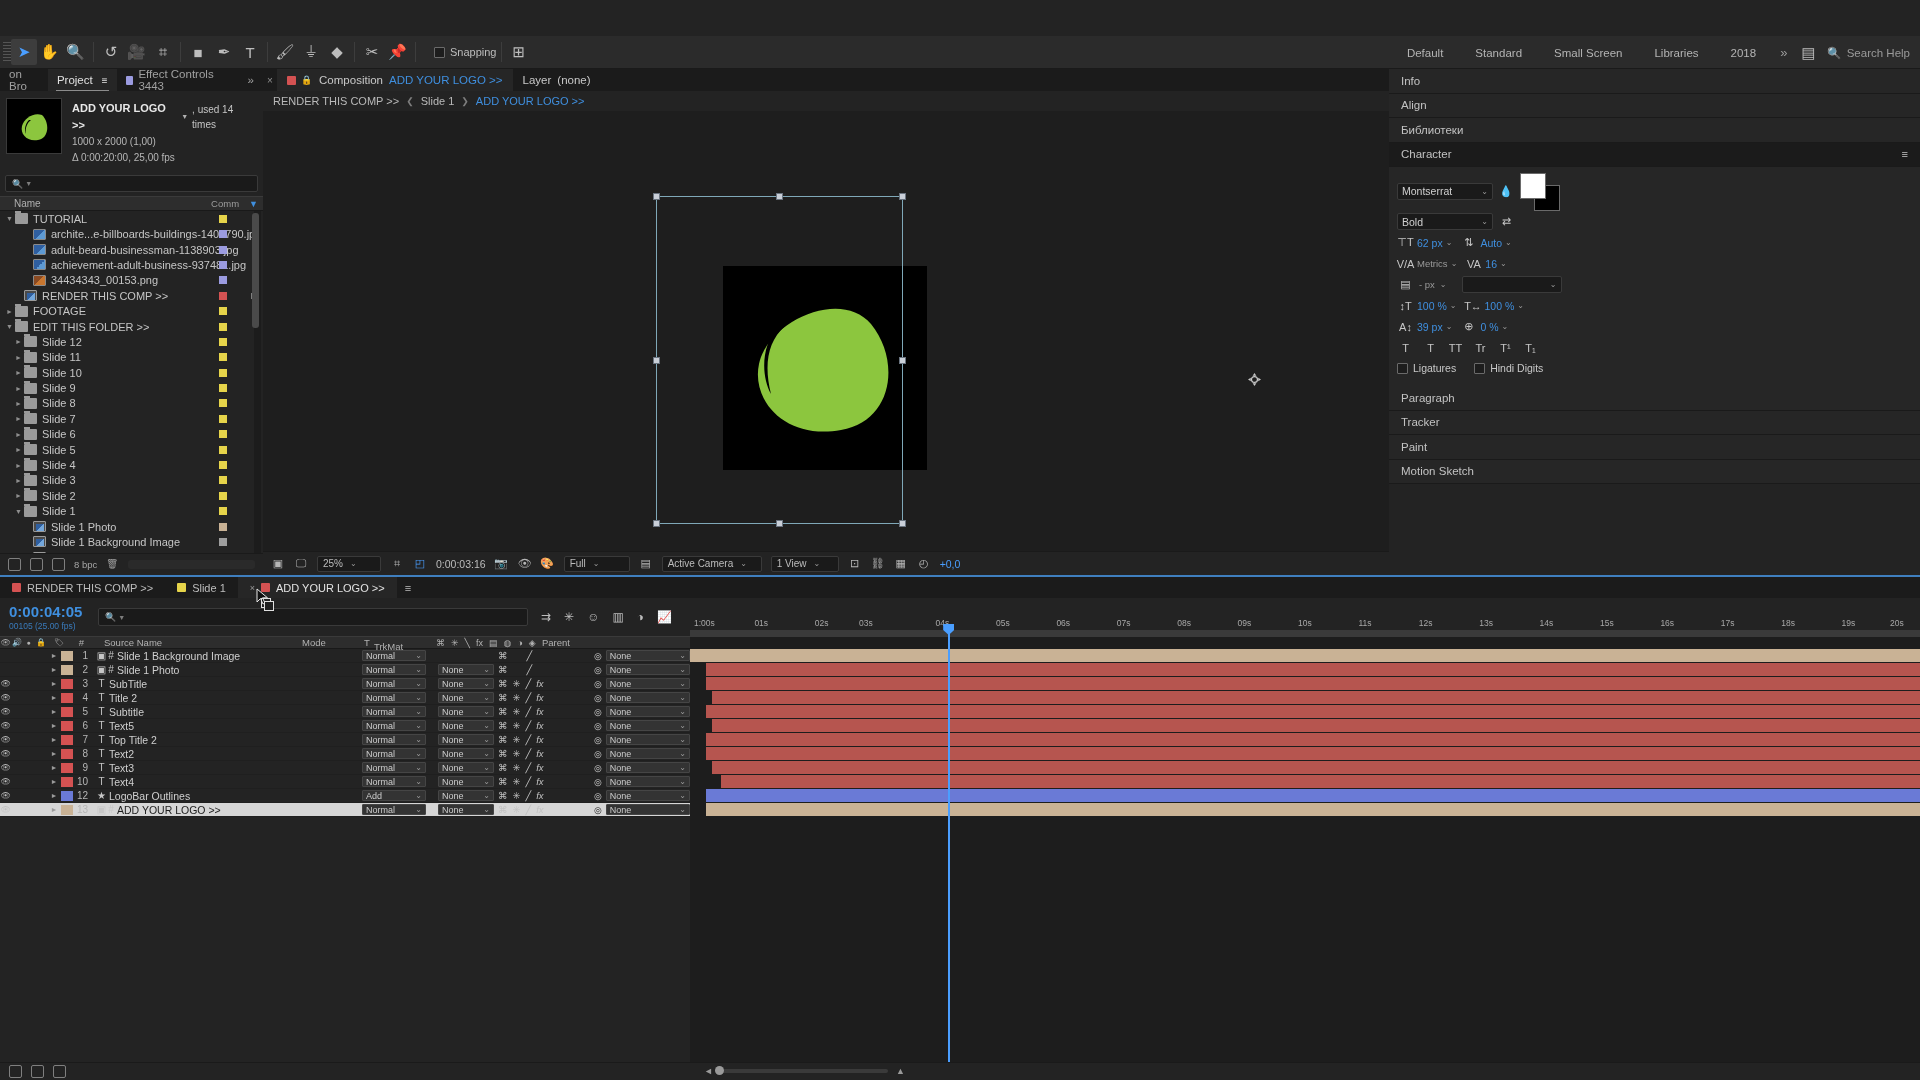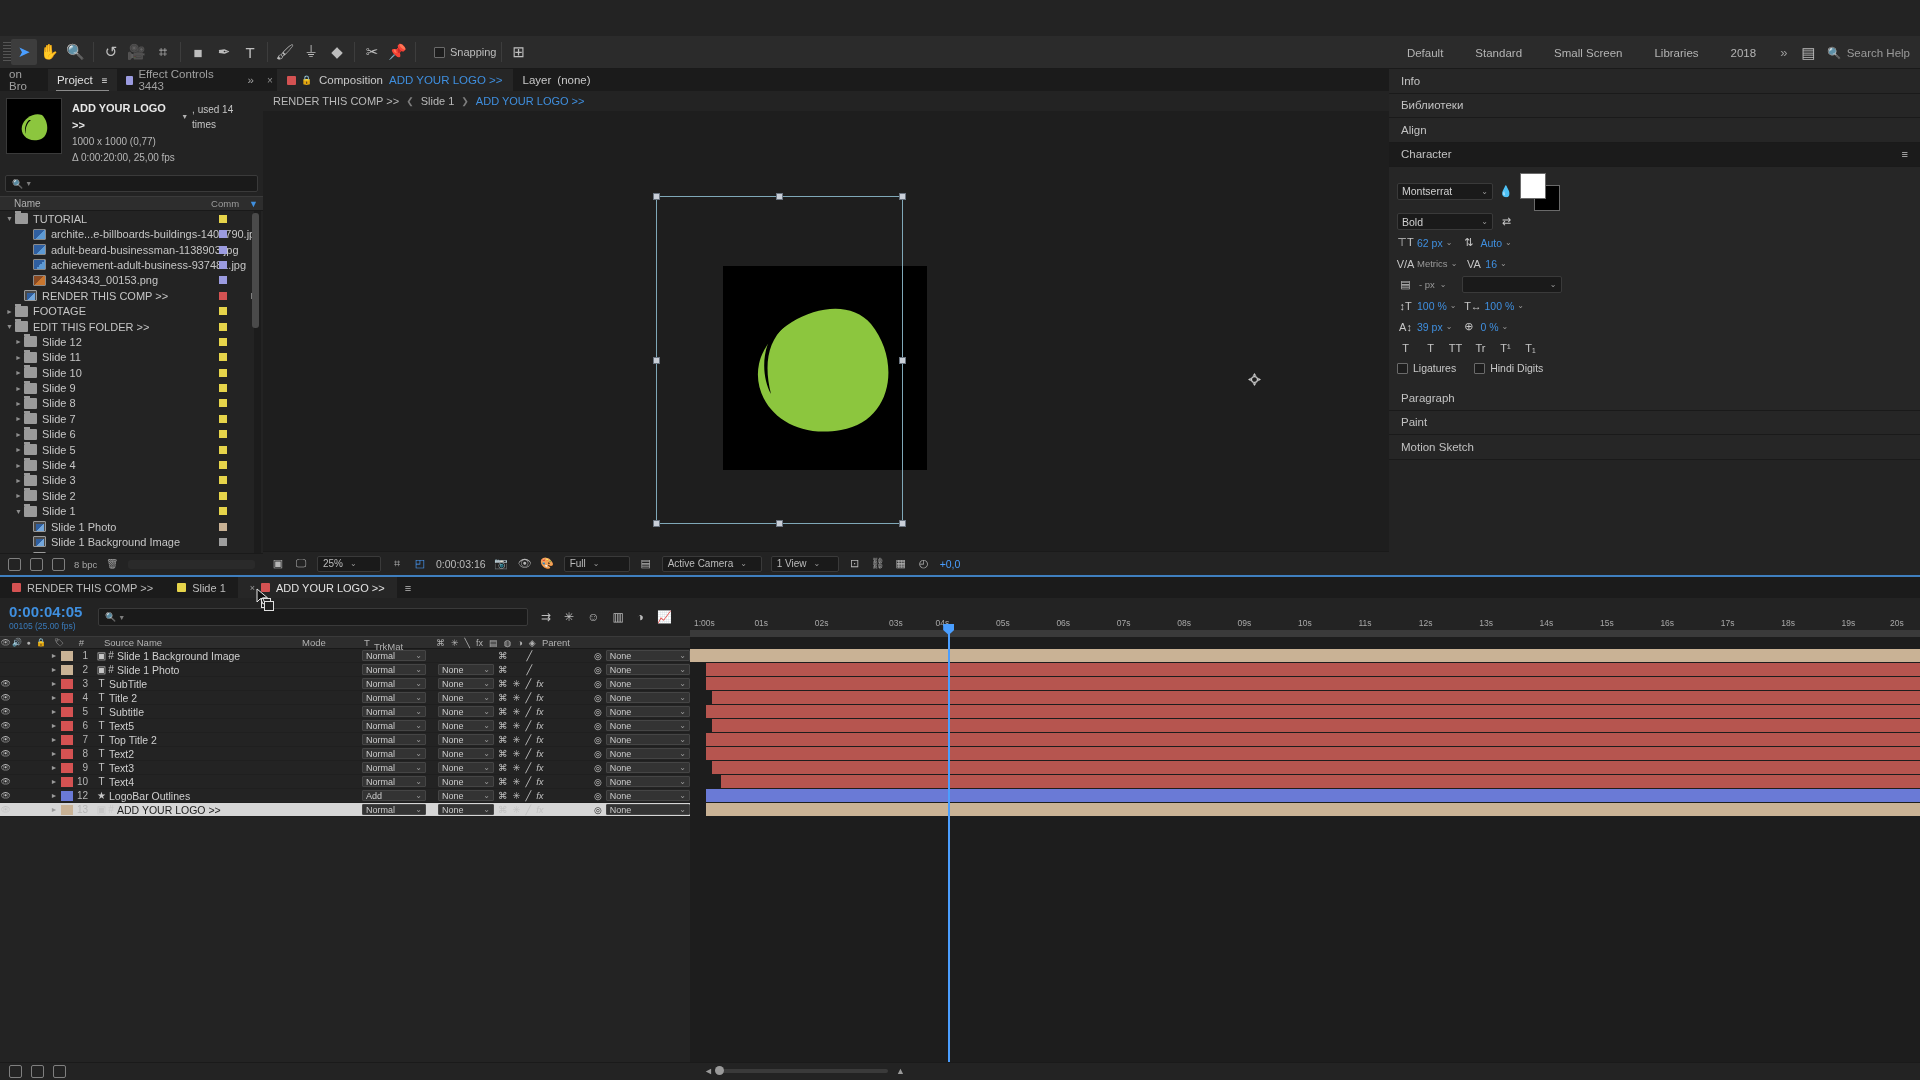--- a/index.html
+++ b/index.html
@@ -245,21 +245,21 @@
           <path d="M30 11 C38 19 37 34 26 36 C15 38 8 30 10 22 C12 14 22 8 30 11 Z" fill="#8cc63e"></path>
           <path d="M17 16 C13 20 12 26 14 30 C13 24 15 19 19 16 Z" fill="#000"></path>
         </svg>
       </div>
       <div class="prj-meta">
         <div style="display:flex;align-items:center;gap:4px;">
           <span class="prj-title">ADD YOUR LOGO &gt;&gt;</span>
           <span style="font-size:7px;color:#b0b0b0;">▼</span>
           <span style="font-size:10px;">, used 14 times</span>
         </div>
-        <div class="prj-dim">1000 x 1000 (0,77)</div>
+        <div class="prj-dim">1000 x 2000 (1,00)</div>
         <div class="prj-dur">Δ 0:00:20:00, 25,00 fps</div>
       </div>
     </div>
 
     <div class="prj-search">
       <span style="font-size:9px;">🔍</span>
       <span style="font-size:7px;margin-left:2px;">▼</span>
     </div>
 
     <div class="prj-colhdr">
@@ -524,22 +524,22 @@
       <span class="micon">⛓</span>
       <span class="micon">▦</span>
       <span class="micon">◴</span>
       <span style="color:#4a9eff;">+0,0</span>
     </div>
   </div>
 
   <div class="panel" id="rightCol">
     <div id="rTop">
         <div class="rtab">Info</div>
+        <div class="rtab">Align</div>
         <div class="rtab">Библиотеки</div>
-        <div class="rtab">Align</div>
       </div>
     <div class="rtab hdr" style="justify-content:space-between;">
       <span>Character</span>
       <span style="font-size:11px;">≡</span>
     </div>
     <div class="char-body">
       <div class="row">
         <span class="sel2" style="width:96px;">
           <span>Montserrat</span>
           <span class="cv">⌄</span>
@@ -628,20 +628,21 @@
           <span>Ligatures</span>
         </span>
         <span style="display:flex;align-items:center;gap:5px;font-size:10.5px;">
           <span class="chk"></span>
           <span>Hindi Digits</span>
         </span>
       </div>
     </div>
     <div id="rBottom">
         <div class="rtab">Paragraph</div>
+        <div class="rtab">Tracker</div>
         <div class="rtab">Paint</div>
         <div class="rtab">Motion Sketch</div>
       </div>
   </div>
 
   <div id="timeline">
     <div class="tl-tabs">
       <div id="tlTabs" style="display:flex;align-items:center;">
           <div class="tl-tab">
             <span class="sqr" style="background: rgb(212, 82, 82);"></span>
@@ -1148,21 +1149,21 @@
 
     <div class="tl-graph">
       <div class="ruler">
         <div id="rulerTicks">
             <div class="rtick" style="left: 4px;">1:00s</div>
             <div class="rline" style="left: 4px;"></div>
             <div class="rtick" style="left: 64.4px;">01s</div>
             <div class="rline" style="left: 64.4px;"></div>
             <div class="rtick" style="left: 124.8px;">02s</div>
             <div class="rline" style="left: 124.8px;"></div>
-            <div class="rtick" style="left: 199px;">03s</div>
+            <div class="rtick" style="left: 169px;">03s</div>
             <div class="rline" style="left: 185.2px;"></div>
             <div class="rtick" style="left: 245.6px;">04s</div>
             <div class="rline" style="left: 245.6px;"></div>
             <div class="rtick" style="left: 306px;">05s</div>
             <div class="rline" style="left: 306px;"></div>
             <div class="rtick" style="left: 366.4px;">06s</div>
             <div class="rline" style="left: 366.4px;"></div>
             <div class="rtick" style="left: 426.8px;">07s</div>
             <div class="rline" style="left: 426.8px;"></div>
             <div class="rtick" style="left: 487.2px;">08s</div>

